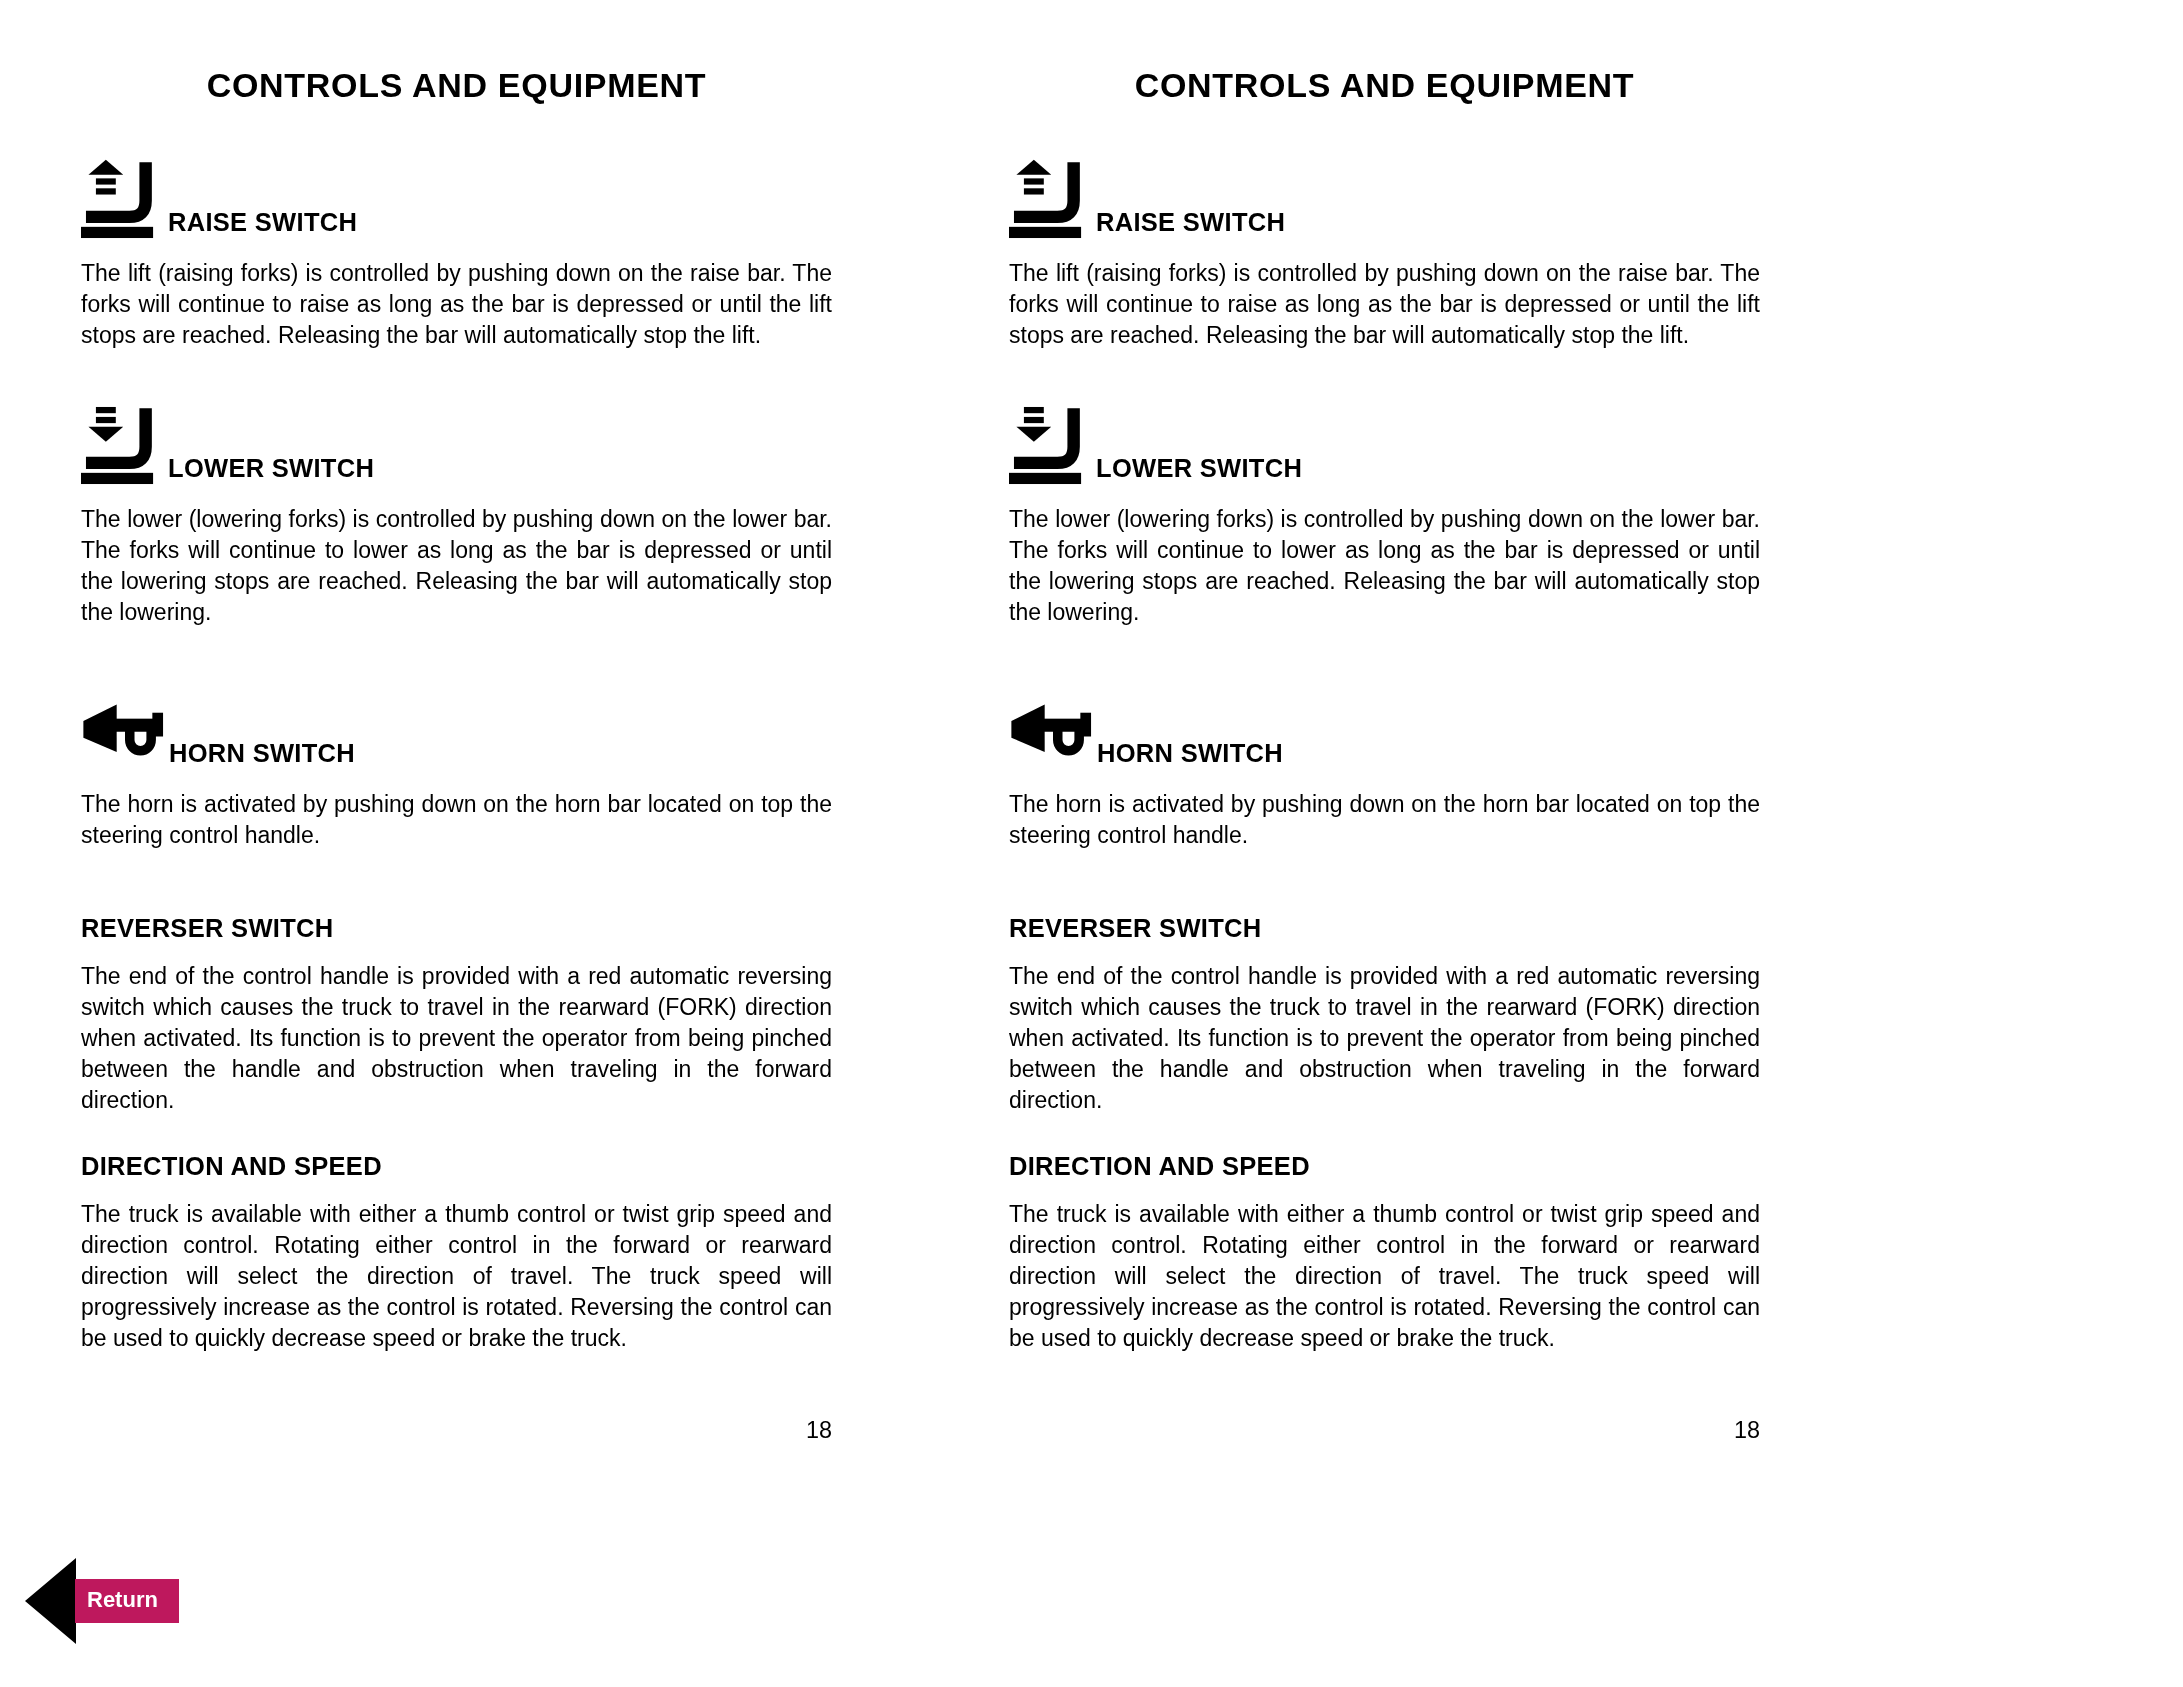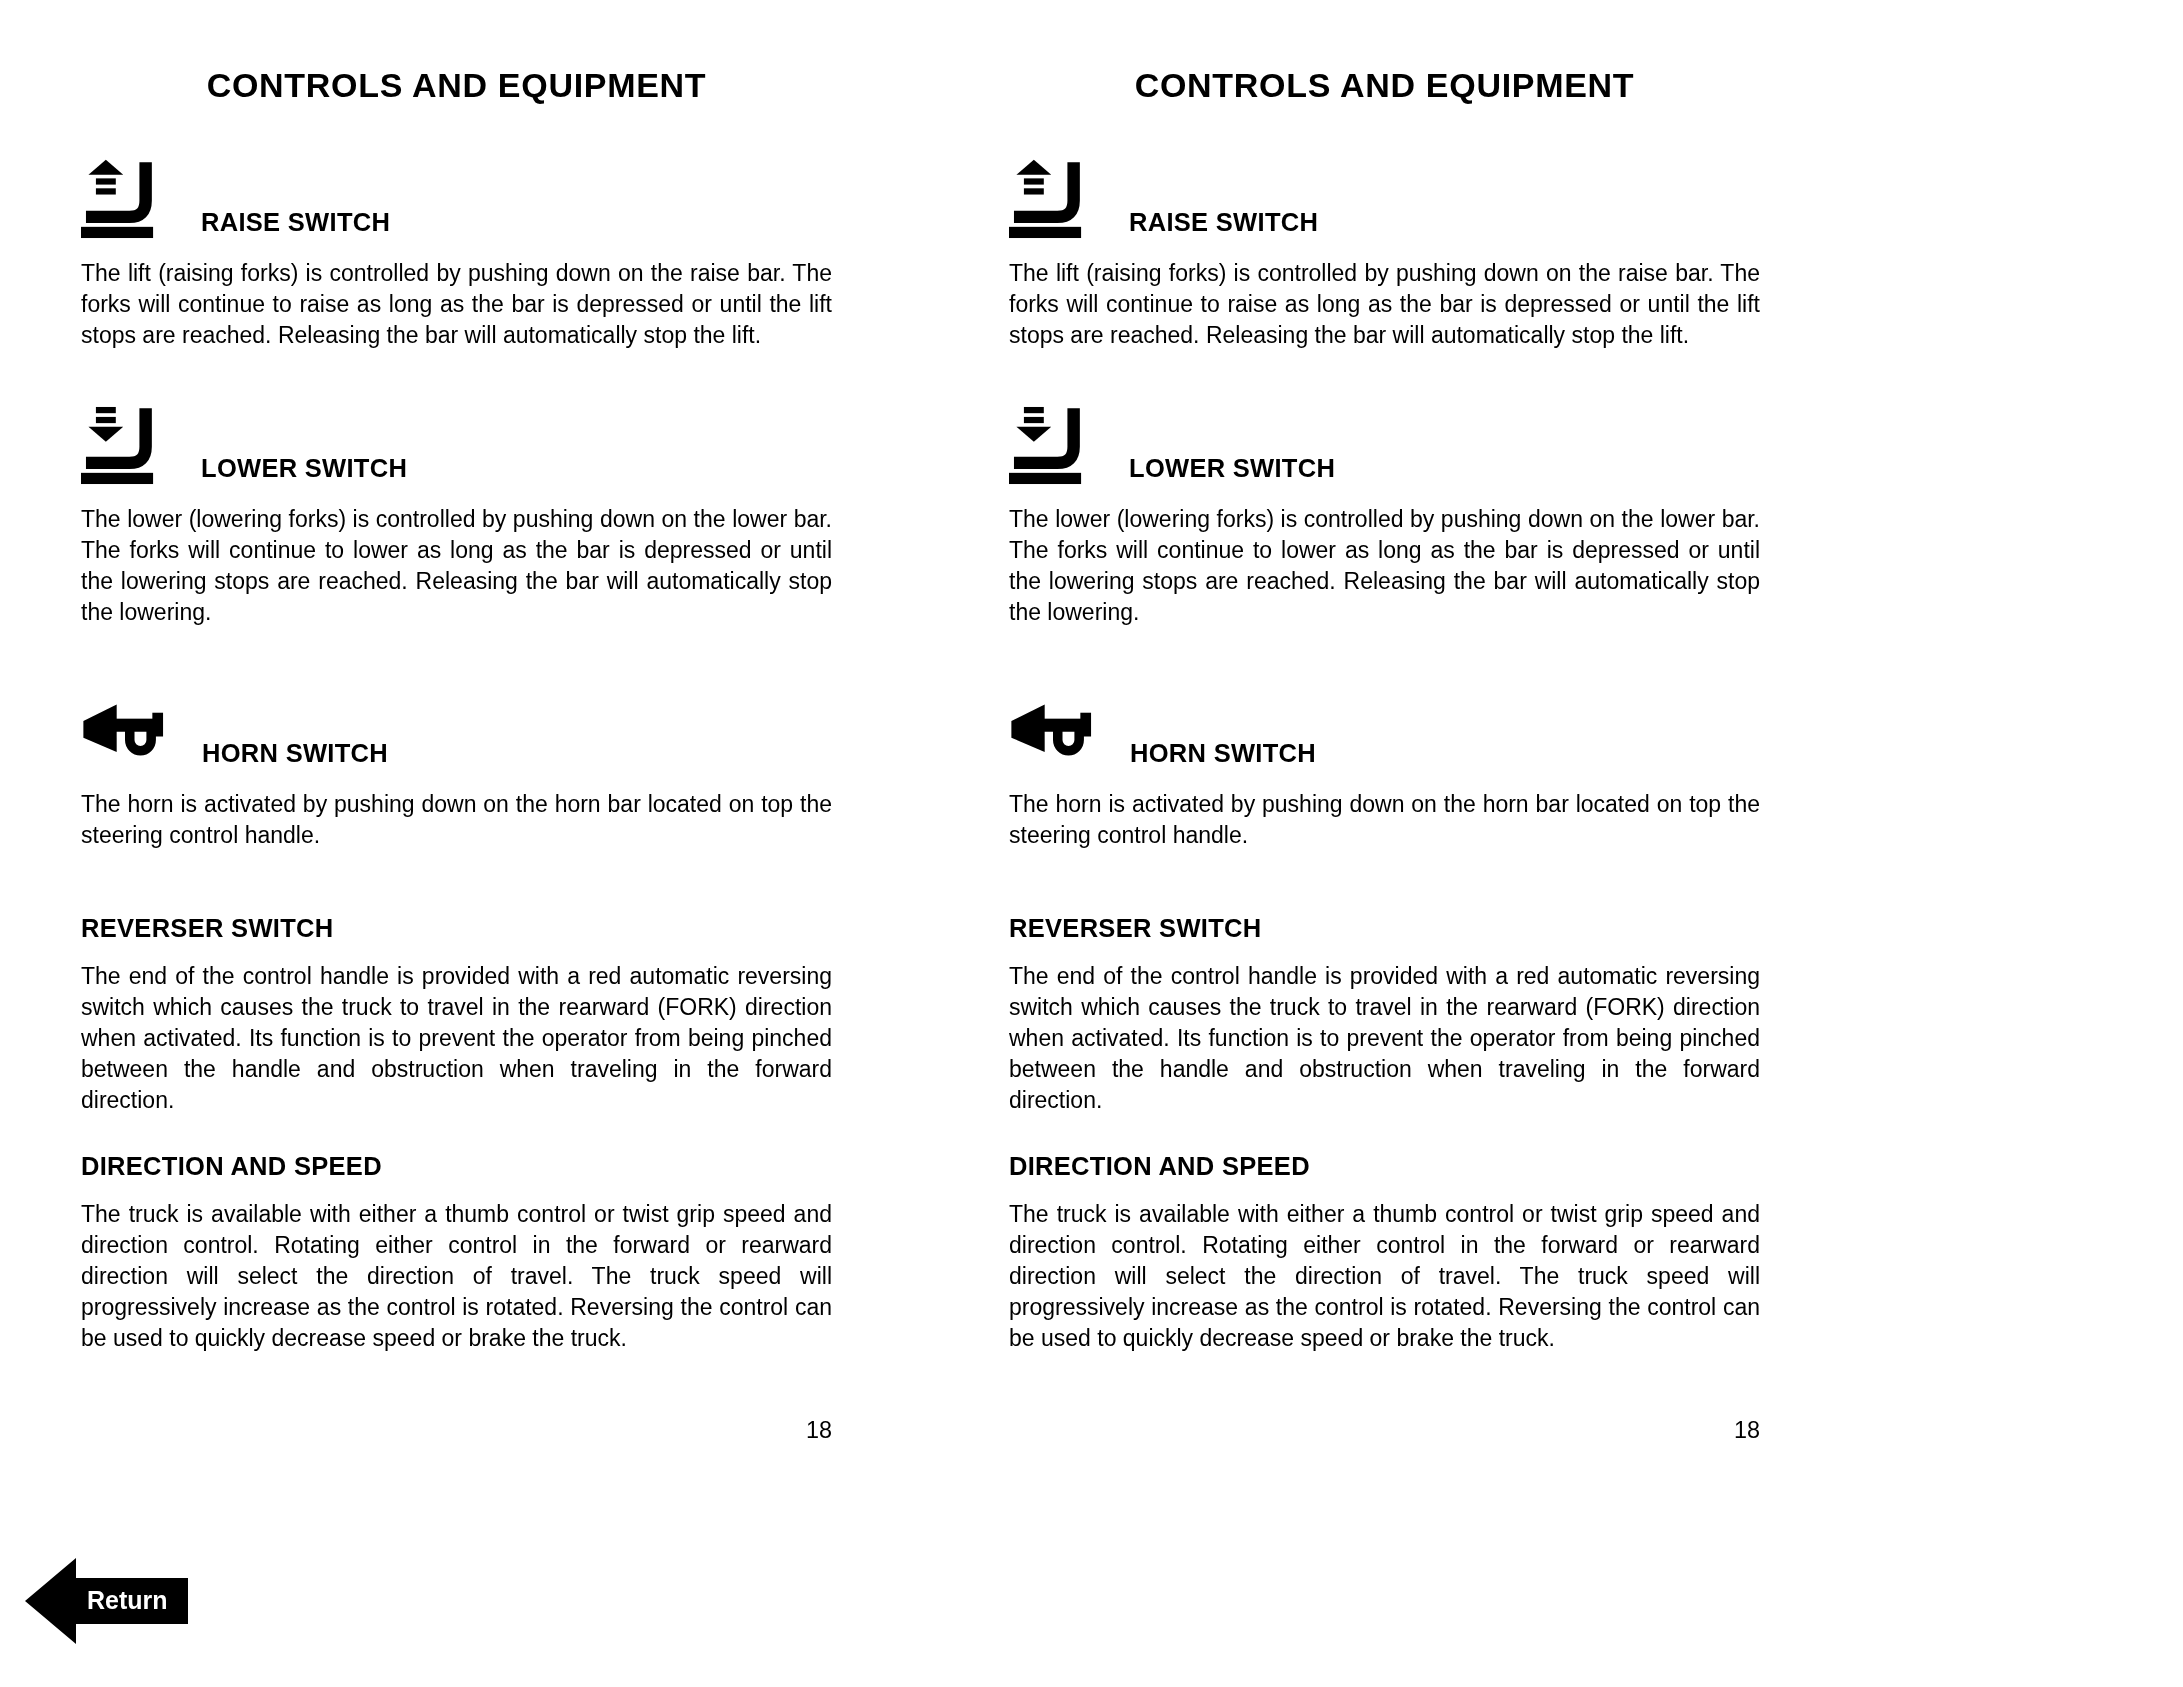--- a/index.html
+++ b/index.html
@@ -26,21 +26,20 @@
   .doc-title {
     text-align: center;
     font-size: 34px;
     font-weight: bold;
     letter-spacing: 0.7px;
     margin-top: 26px;
   }
   .icon-row {
     display: flex;
     align-items: flex-end;
-    gap: 33px;
     margin-top: 54px;
   }
   .icon-row.horn-row { margin-top: 74px; }
   .icon {
     display: inline-block;
     line-height: 0;
   }
   .section-heading {
     font-size: 25.5px;
     font-weight: bold;
@@ -73,23 +72,23 @@
     cursor: pointer;
   }
   .return-arrow {
     width: 0;
     height: 0;
     border-top: 43px solid transparent;
     border-bottom: 43px solid transparent;
     border-right: 51px solid #000000;
   }
   .return-box {
-    background: #000000;
+    background: #be185d;
     color: #ffffff;
-    font-size: 25px;
+    font-size: 22px;
     font-weight: bold;
     padding: 8.3px 20.7px 9.6px 12.4px;
     margin-left: -1.4px;
   }
 </style>
 </head>
 <body>
 
 <div class="spread">
 

